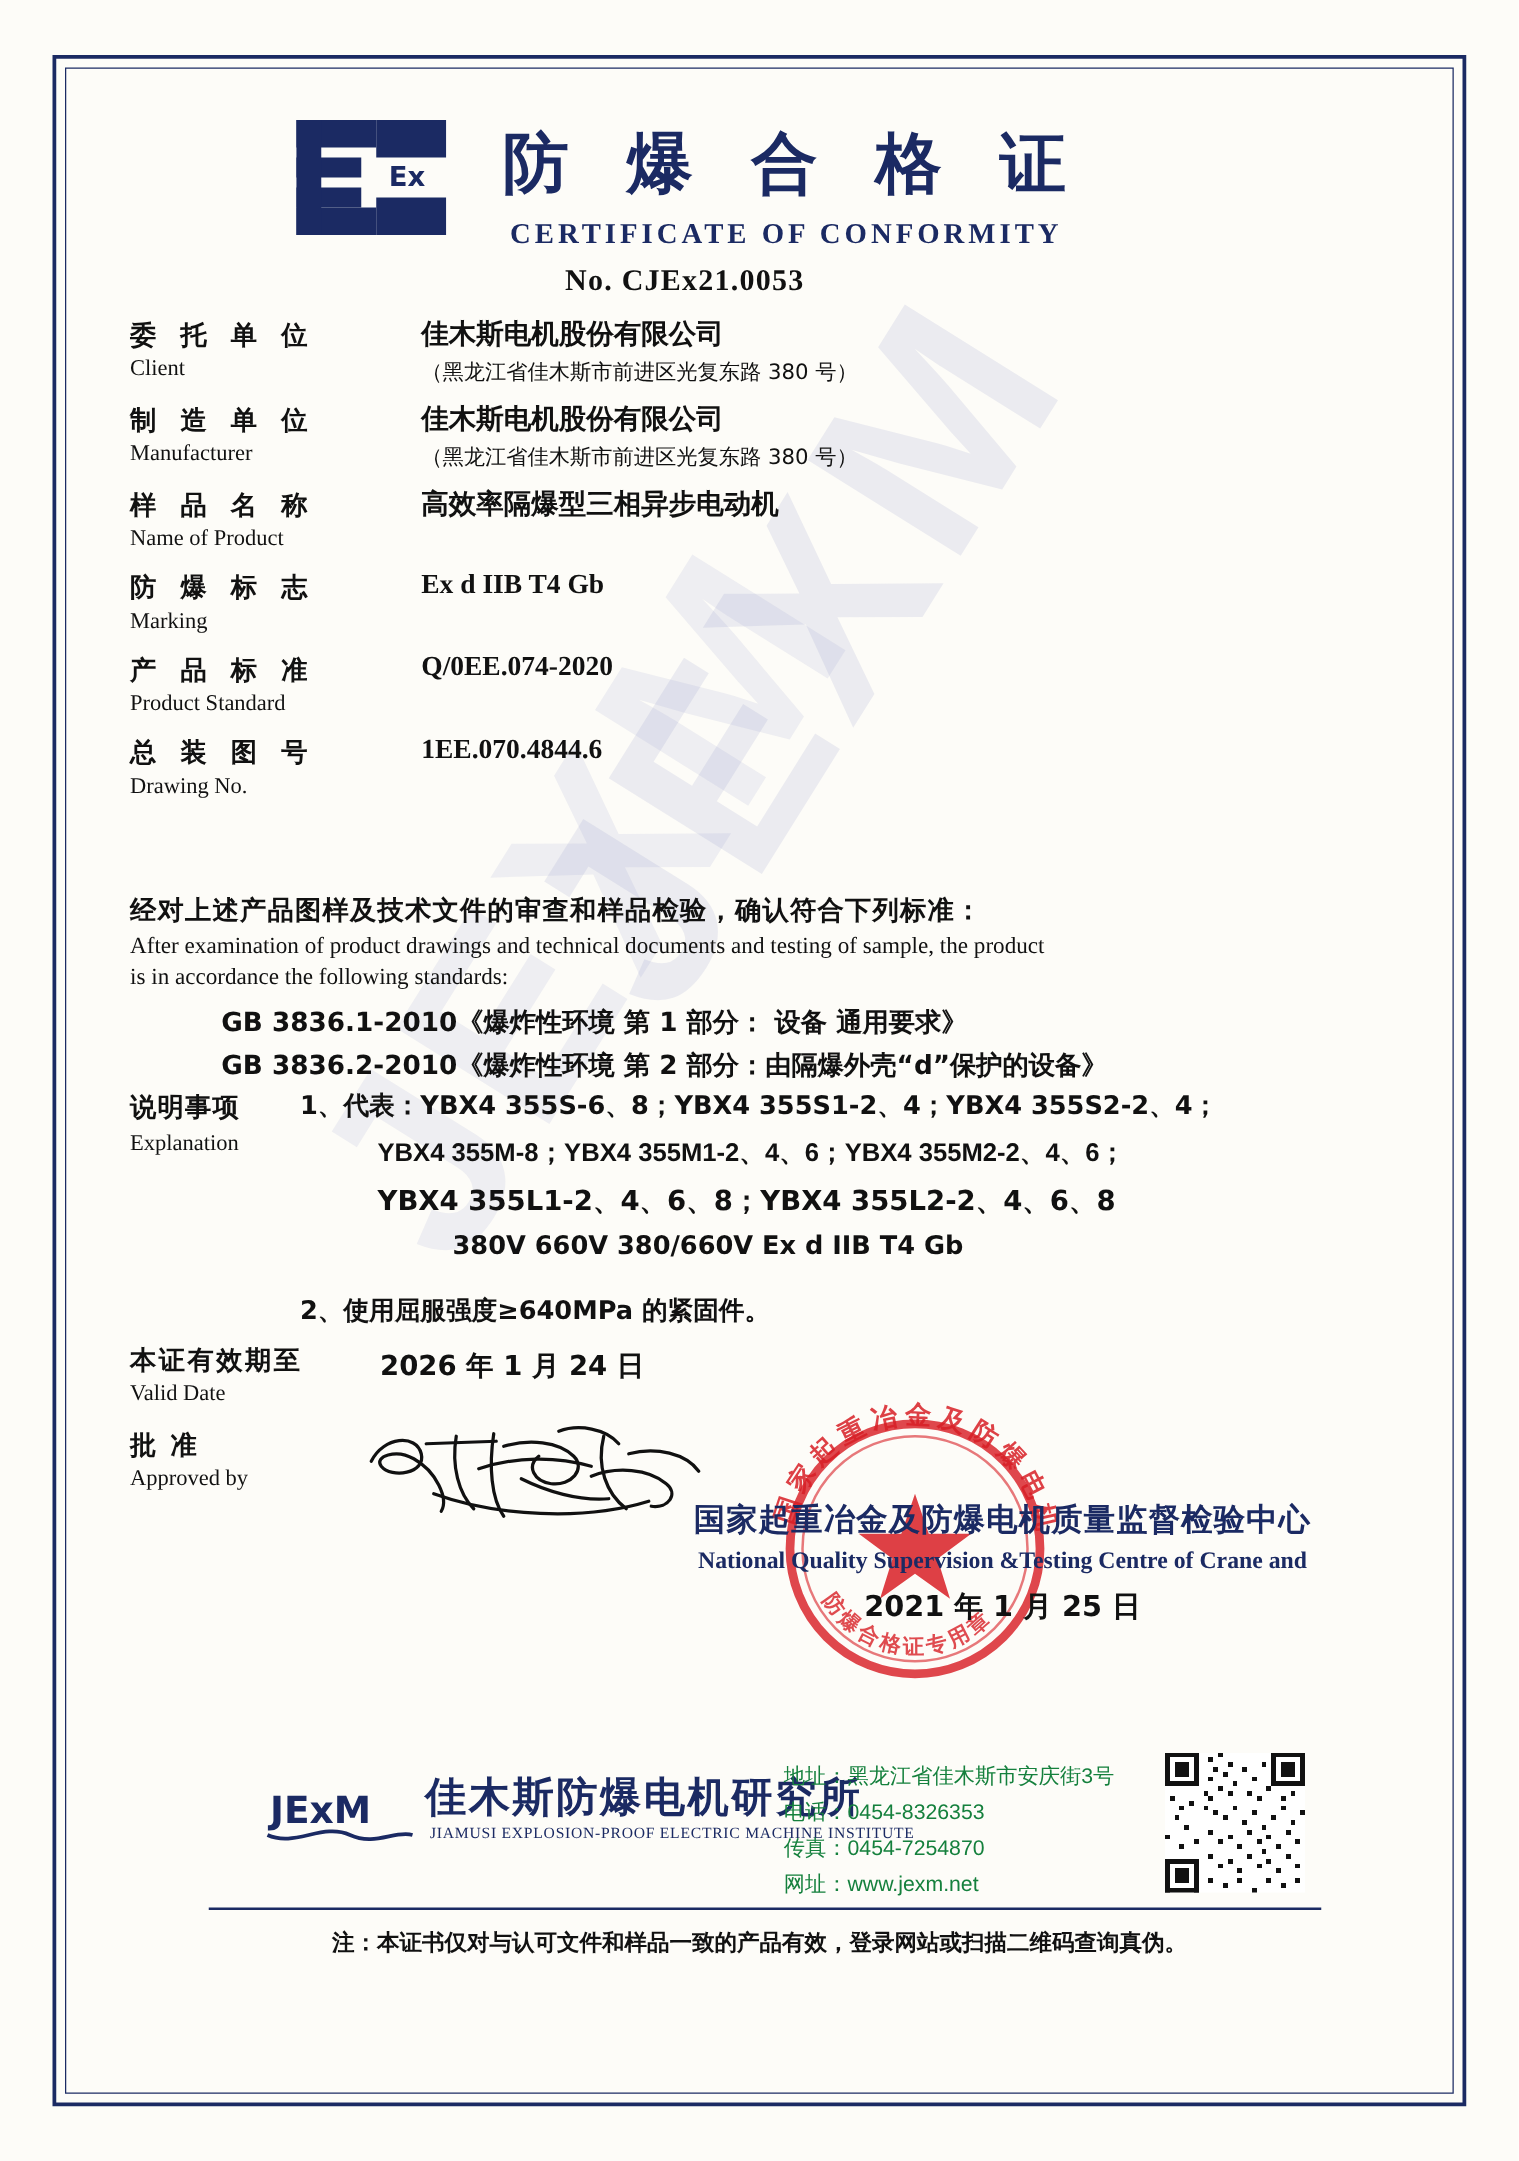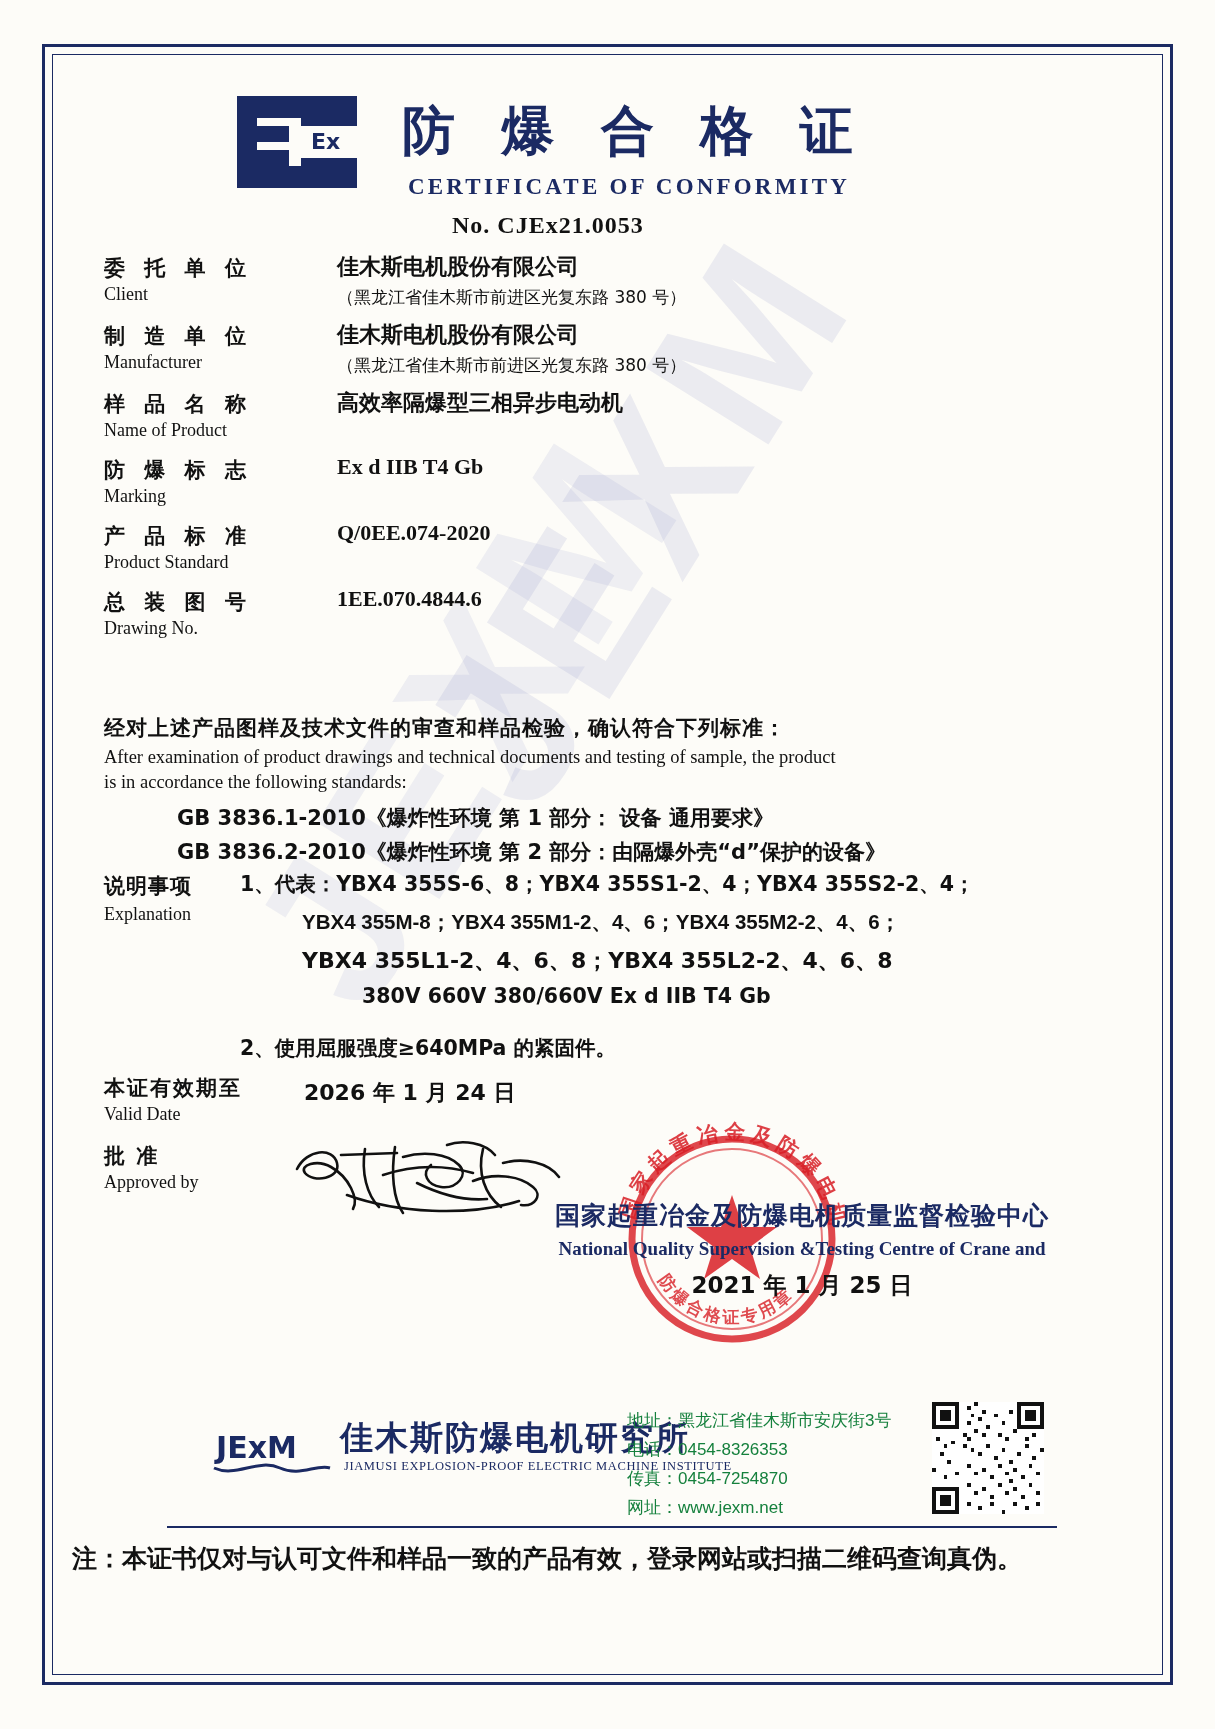--- a/index.html
+++ b/index.html
@@ -189,22 +189,22 @@
     font-size:17px;line-height:29px;color:#15803d;
     font-family:Liberation Sans, sans-serif;
   }
   .qr{
     position:absolute;left:860px;top:28px;width:112px;height:112px;
   }
   .rule{
     position:absolute;left:95px;top:1452px;width:890px;border-top:2px solid #1b2a63;
   }
   .note{
-    position:absolute;left:0;top:1468px;width:1071px;
-    font-size:25px;font-weight:bold;
+    position:absolute;left:0;top:1468px;width:1071px;text-align:center;
+    font-size:18px;font-weight:bold;
     font-family:Liberation Serif, serif;
   }
 
   
   .watermark{
     position:absolute;left:330px;top:400px;
     font-size:210px;font-weight:bold;
     color:rgba(140,150,200,0.16);
     transform:rotate(-58deg);
     letter-spacing:10px;

